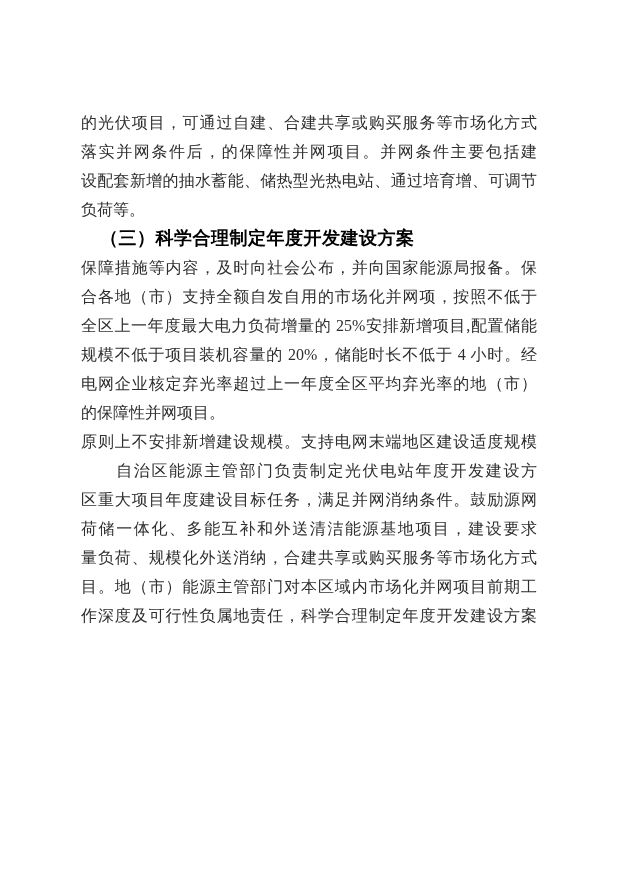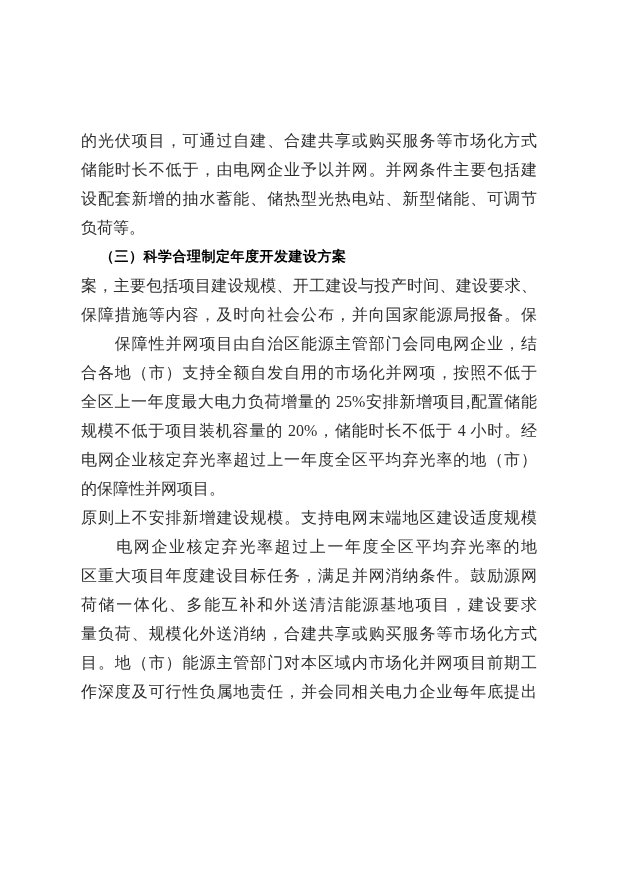--- a/index.html
+++ b/index.html
@@ -11,21 +11,20 @@
     height: 876px;
     background: #ffffff;
     position: relative;
     overflow: hidden;
     font-family: "Liberation Serif", "DejaVu Serif", serif;
   }
   .page {
     position: absolute;
     inset: 0;
     background: #ffffff;
-    margin-top: 18px;
   }
   .page-text {
     position: absolute;
     left: 81px;
     top: 108px;
     width: 456px;
   }
   .line {
     height: 29px;
     line-height: 29px;
@@ -34,47 +33,45 @@
     text-align: justify;
     text-align-last: justify;
     letter-spacing: 0;
   }
   .line.last {
     text-align-last: left;
   }
   .line.heading {
     font-family: "Liberation Sans", "DejaVu Sans", sans-serif;
     font-weight: 700;
-    font-size: 14px;
+    font-size: 18px;
     color: #000000;
     padding-left: 19px;
     text-align: left;
     text-align-last: left;
     letter-spacing: 0.5px;
   }
 </style>
 </head>
 <body>
 
 <div class="page">
   <div class="page-text">
       <div class="line body">的光伏项目，可通过自建、合建共享或购买服务等市场化方式</div>
-      <div class="line body">储能时长不低于，由电网企业予以并网。并网条件主要包括建</div>
-      <div class="line body">设配套新增的抽水蓄能、储热型光热电站、新型储能、可调节</div>
+      <div class="line body">落实并网条件后，的保障性并网项目。并网条件主要包括建</div>
+      <div class="line body">设配套新增的抽水蓄能、储热型光热电站、通过培育增、可调节</div>
       <div class="line body last">负荷等。</div>
       <div class="line heading last">（三）科学合理制定年度开发建设方案</div>
-      <div class="line body">案，主要包括项目建设规模、开工建设与投产时间、建设要求、</div>
       <div class="line body">保障措施等内容，及时向社会公布，并向国家能源局报备。保</div>
-      <div class="line body">　　保障性并网项目由自治区能源主管部门会同电网企业，结</div>
       <div class="line body">合各地（市）支持全额自发自用的市场化并网项，按照不低于</div>
       <div class="line body">全区上一年度最大电力负荷增量的 25%安排新增项目,配置储能</div>
       <div class="line body">规模不低于项目装机容量的 20%，储能时长不低于 4 小时。经</div>
       <div class="line body">电网企业核定弃光率超过上一年度全区平均弃光率的地（市）</div>
       <div class="line body last">的保障性并网项目。</div>
       <div class="line body">原则上不安排新增建设规模。支持电网末端地区建设适度规模</div>
-      <div class="line body">　　电网企业核定弃光率超过上一年度全区平均弃光率的地</div>
+      <div class="line body">　　自治区能源主管部门负责制定光伏电站年度开发建设方</div>
       <div class="line body">区重大项目年度建设目标任务，满足并网消纳条件。鼓励源网</div>
       <div class="line body">荷储一体化、多能互补和外送清洁能源基地项目，建设要求</div>
       <div class="line body">量负荷、规模化外送消纳，合建共享或购买服务等市场化方式</div>
       <div class="line body">目。地（市）能源主管部门对本区域内市场化并网项目前期工</div>
-      <div class="line body">作深度及可行性负属地责任，并会同相关电力企业每年底提出</div>
+      <div class="line body">作深度及可行性负属地责任，科学合理制定年度开发建设方案</div>
     </div>
 </div>
 
 </body></html>

